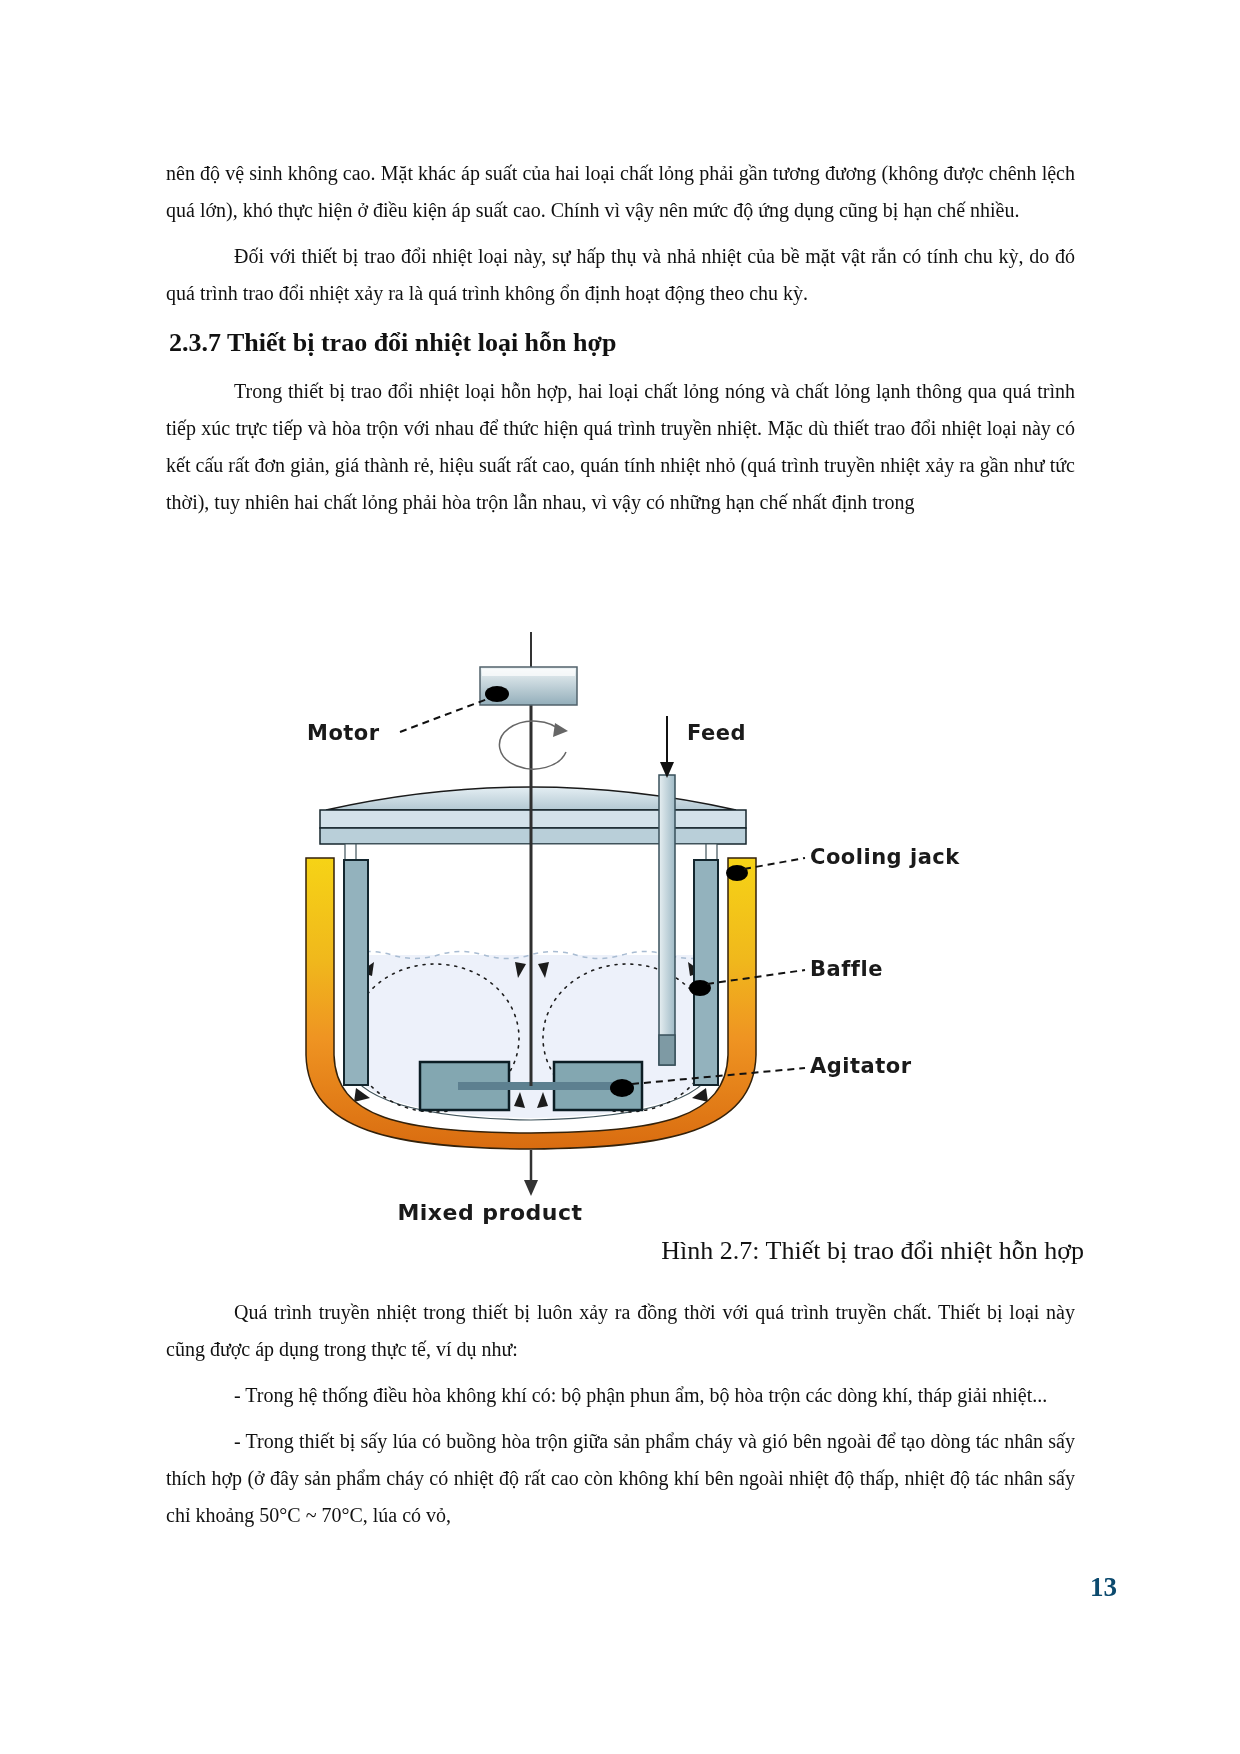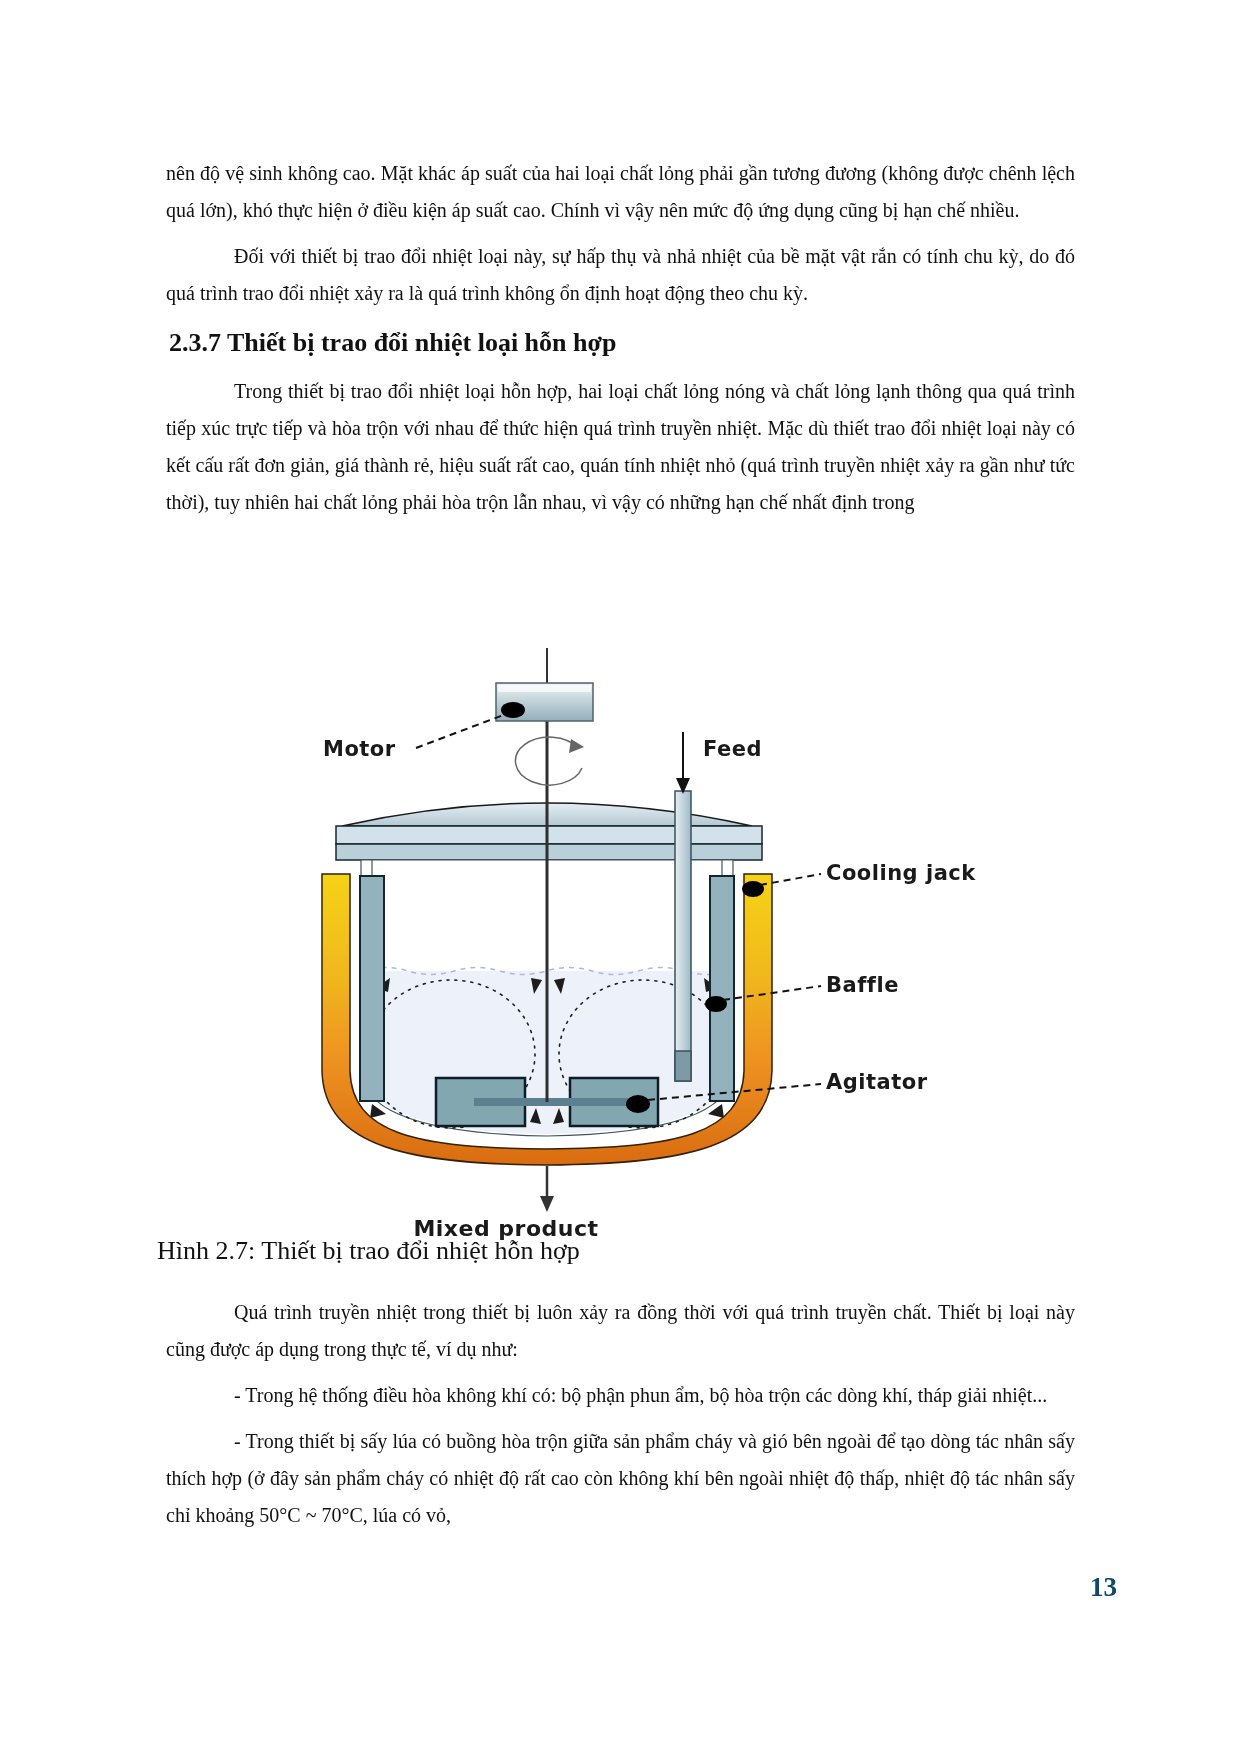--- a/index.html
+++ b/index.html
@@ -7,22 +7,22 @@
     width:1240px; height:1754px; background:#ffffff; position:relative;
     font-family:"Liberation Serif","DejaVu Serif",serif; color:#111;
   }
   .text-block { position:absolute; left:157px; width:927px; }
   .block1 { top:146px; }
   .block2 { top:1285px; }
   .para { font-size:20px; line-height:37px; text-align:justify; margin:9px; color:#111; }
   .indent { text-indent:68px; }
   .heading { font-size:26px; line-height:37px; font-weight:bold; margin:12px; color:#111; }
   .gapline { display:flex; justify-content:space-between; font-size:26px; line-height:37px; color:#111; }
-  figure.diagram { position:absolute; left:300px; top:620px; width:660px; height:660px; margin:16px; }
-  .caption { position:absolute; left:157px; top:1232px; width:927px; text-align:left; font-size:26px; line-height:37px; color:#111; }
+  figure.diagram { position:absolute; left:300px; top:620px; width:660px; height:660px; margin:0; }
+  .caption { position:absolute; left:157px; top:1232px; width:927px; text-align:right; font-size:26px; line-height:37px; color:#111; }
   .page-number { position:absolute; left:1090px; top:1572px; width:44px; font-size:27px; font-weight:bold; color:#0c4a6e; }
   .fig-label { font-family:"DejaVu Sans","Liberation Sans",sans-serif; font-weight:bold; font-size:21px; fill:#1a1a1a; letter-spacing:0.5px; }
   .fig-label-big { font-family:"DejaVu Sans","Liberation Sans",sans-serif; font-weight:bold; font-size:22px; fill:#1a1a1a; letter-spacing:0.5px; }
 </style>
 </head>
 <body>
 
 <div class="text-block block1">
   <p class="para">nên độ vệ sinh không cao. Mặt khác áp suất của hai loại chất lỏng phải gần tương đương (không được chênh lệch quá lớn), khó thực hiện ở điều kiện áp suất cao. Chính vì vậy nên mức độ ứng dụng cũng bị hạn chế nhiều.</p>
   <p class="para indent">Đối với thiết bị trao đổi nhiệt loại này, sự hấp thụ và nhả nhiệt của bề mặt vật rắn có tính chu kỳ, do đó quá trình trao đổi nhiệt xảy ra là quá trình không ổn định hoạt động theo chu kỳ.</p>

